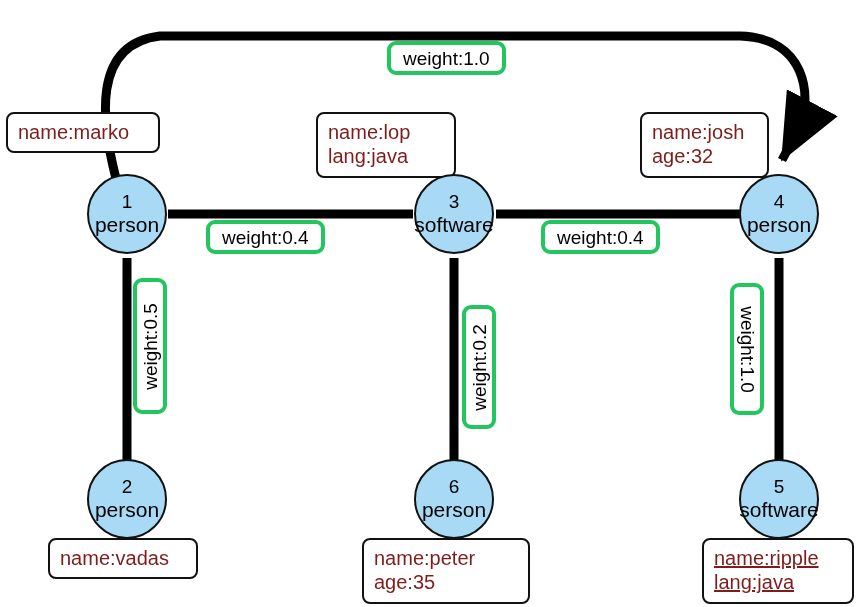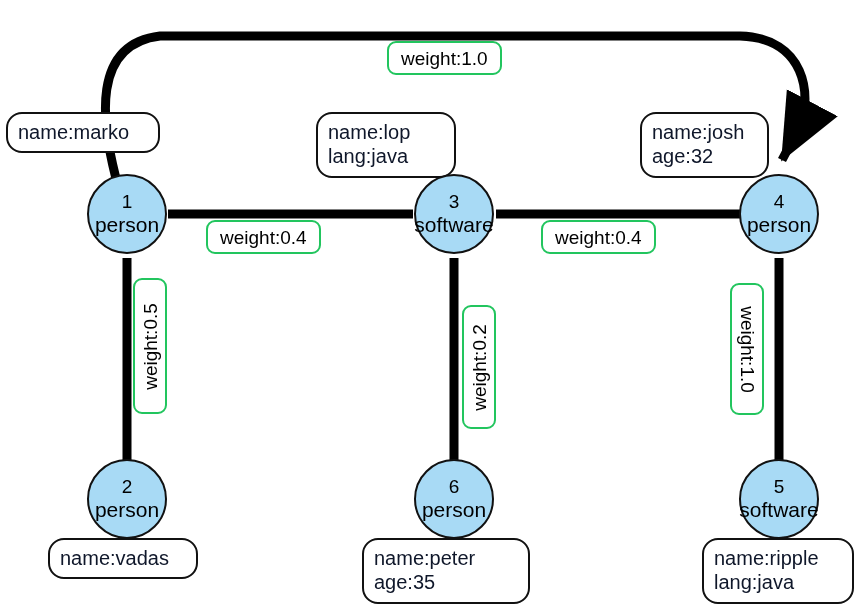--- a/index.html
+++ b/index.html
@@ -46,36 +46,36 @@
   }
   .vertex .v-label {
     font-size: 21px;
   }
 
   
   .propbox {
     position: absolute;
     background: #ffffff;
     border: 2px solid #111111;
-    border-radius: 16px;
+    border-radius: 8px;
     box-sizing: border-box;
     padding: 6px 12px 7px 10px;
-    color: #0f172a;
+    color: #7f1d1d;
     font-size: 20px;
     line-height: 1.22;
     white-space: nowrap;
     z-index: 5;
   }
   .propbox .pline { display: block; }
 
   
   .edgelabel {
     position: absolute;
     background: #ffffff;
-    border: 2px solid #22c55e;
+    border: 4px solid #22c55e;
     border-radius: 9px;
     box-sizing: border-box;
     color: #000000;
     font-size: 19px;
     line-height: 1;
     white-space: nowrap;
     display: flex;
     align-items: center;
     justify-content: center;
     z-index: 7;
@@ -138,21 +138,21 @@
 
   <div class="propbox" style="left:48px; top:538px; width:150px;">
     <span class="pline">name:vadas</span>
   </div>
 
   <div class="propbox" style="left:362px; top:538px; width:168px;">
     <span class="pline">name:peter</span>
     <span class="pline">age:35</span>
   </div>
 
-  <div class="propbox" style="left:702px; top:538px; width:152px;">
+  <div class="propbox" style="left:702px; top:538px; width:152px;text-decoration:underline;">
     <span class="pline">name:ripple</span>
     <span class="pline">lang:java</span>
   </div>
 
   <div class="vertex" style="left:87px; top:174px; width:80px; height:80px;">
     <span class="v-id">1</span>
     <span class="v-label">person</span>
   </div>
 
   <div class="vertex" style="left:414px; top:174px; width:80px; height:80px;">

